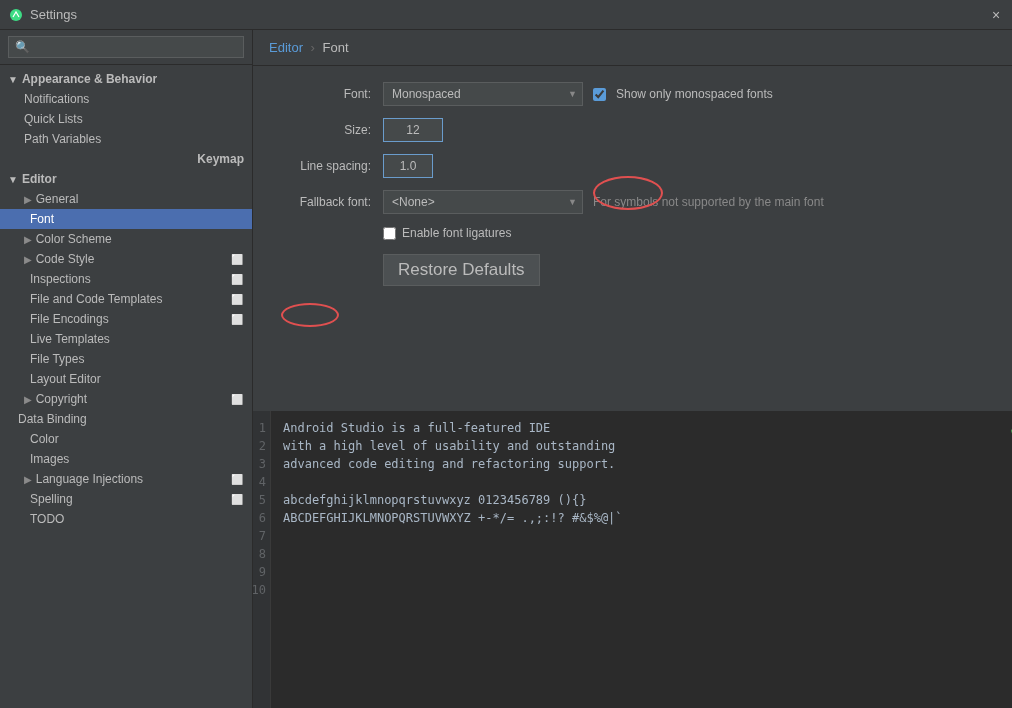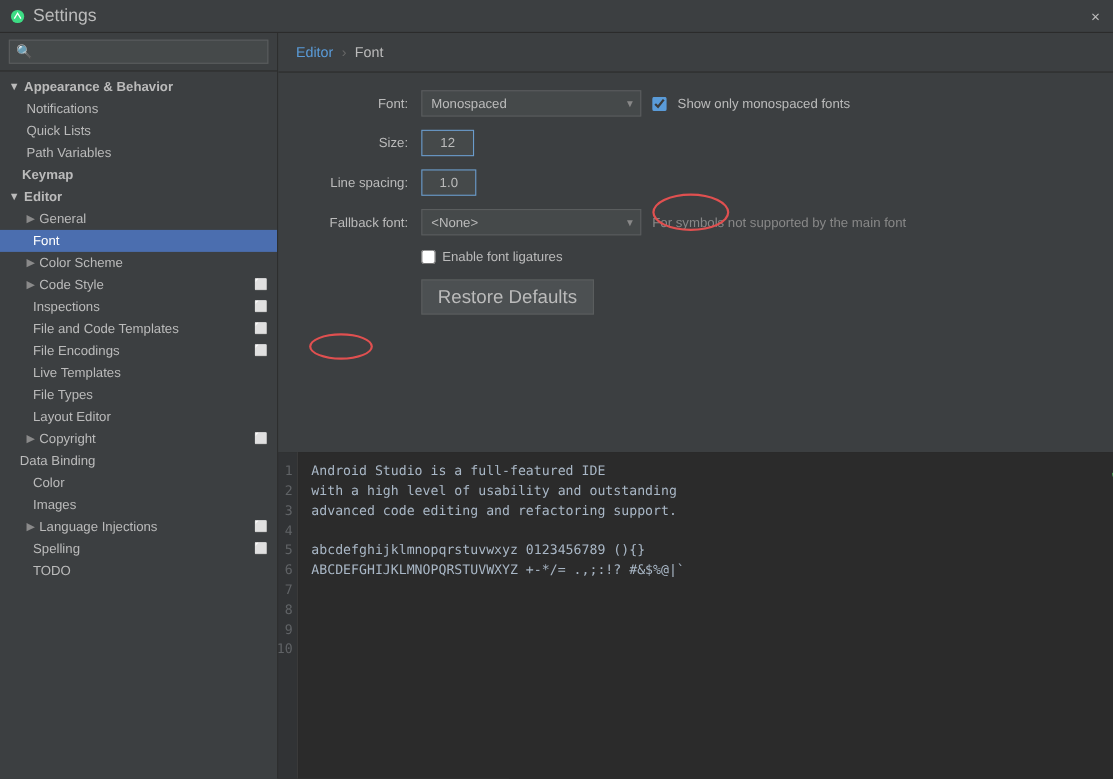--- a/index.html
+++ b/index.html
@@ -23,21 +23,21 @@
       border-bottom: 1px solid #2b2b2b;
     }
     .title-bar-icon {
       width: 16px;
       height: 16px;
       margin-right: 6px;
       display: flex; align-items: center; justify-content: center;
     }
     .title-bar-title {
       flex: 1;
-      font-size: 16px;
+      font-size: 13px;
       color: #bbbbbb;
     }
     .title-bar-close {
       width: 16px; height: 16px;
       display: flex; align-items: center; justify-content: center;
       cursor: pointer;
       font-size: 14px;
       color: #bbbbbb;
     }
 
@@ -182,21 +182,21 @@
       position: absolute;
       right: 6px;
       top: 50%;
       transform: translateY(-50%);
       font-size: 9px;
       color: #888;
       pointer-events: none;
     }
 
     .font-input {
-      width: 48px;
+      width: 60px;
       background: #45494a;
       border: 1px solid #6a9ccc;
       color: #bbbbbb;
       padding: 4px 8px;
       font-size: 12px;
       outline: none;
       text-align: center;
     }
 
     .checkbox-row {
@@ -319,21 +319,21 @@
       <div class="tree-item level-1">
         <span>Notifications</span>
       </div>
       <div class="tree-item level-1">
         <span>Quick Lists</span>
       </div>
       <div class="tree-item level-1">
         <span>Path Variables</span>
       </div>
 
-      <div class="tree-item level-0" style="padding-left:20px;">
+      <div class="tree-item level-0" style="padding-left:20px;justify-content:flex-end;">
         <span>Keymap</span>
       </div>
 
       <div class="tree-item level-0">
         <span class="triangle open">▼</span>
         <span>Editor</span>
       </div>
       <div class="tree-item level-1">
         <span class="triangle">▶</span>
         <span>General</span>

